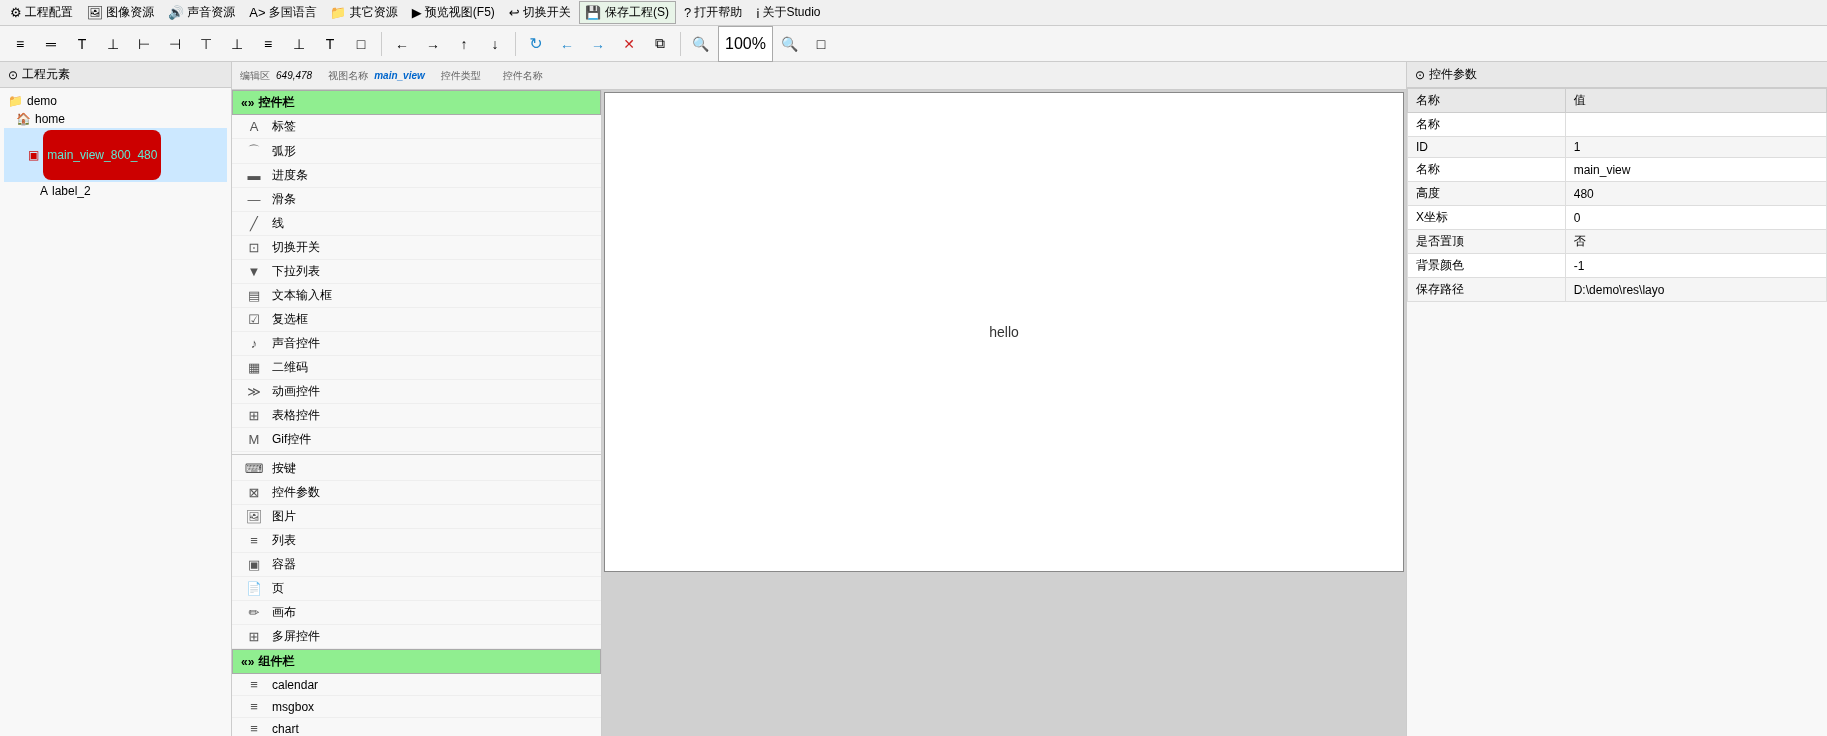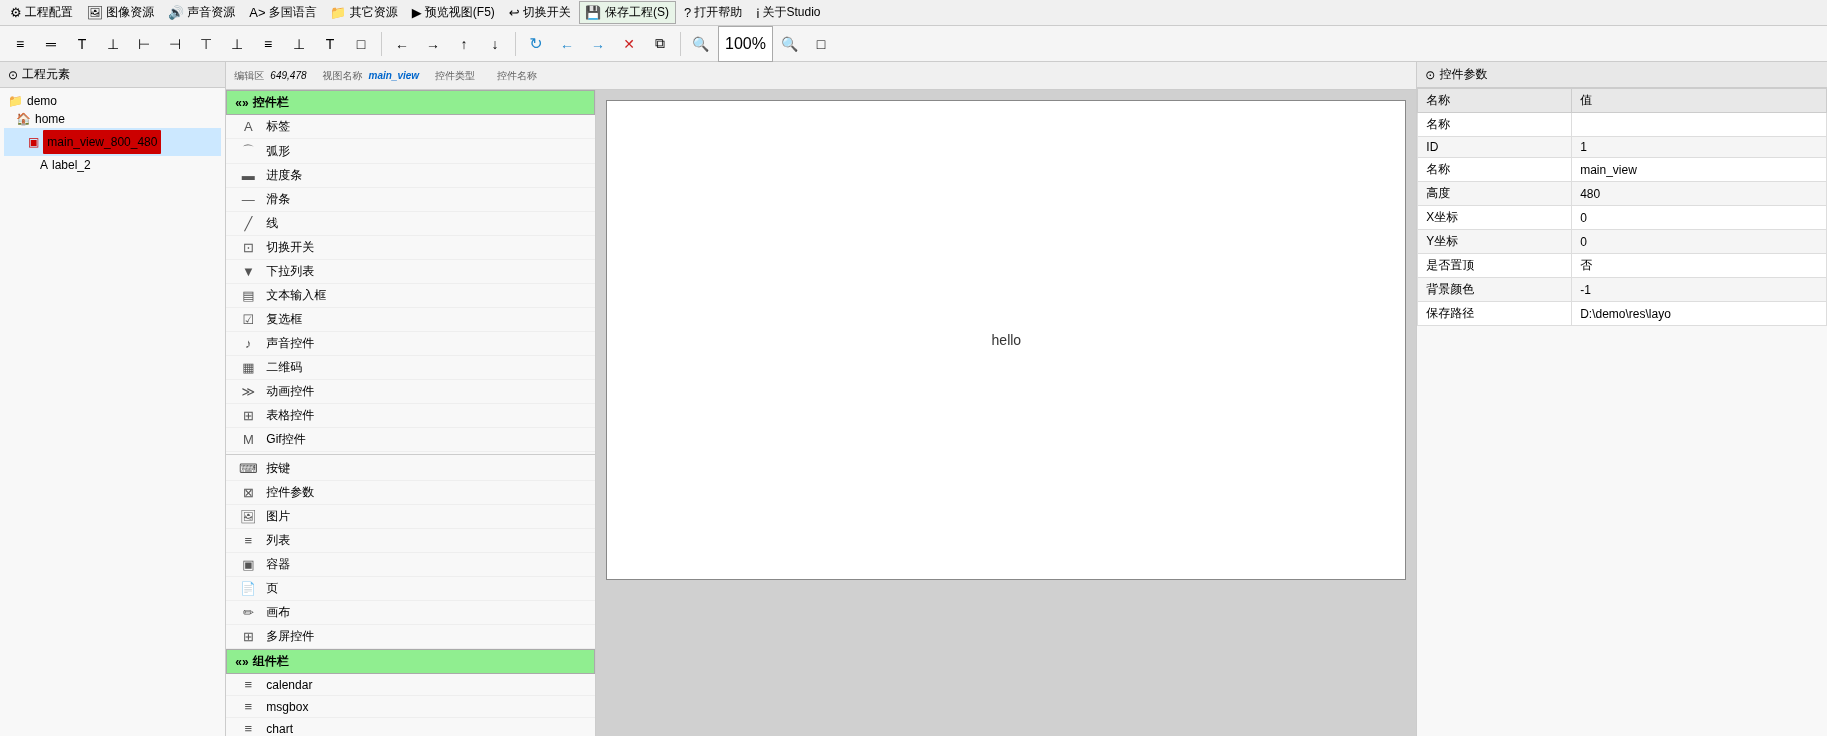--- a/index.html
+++ b/index.html
@@ -83,21 +83,21 @@
       padding: 3px 12px; cursor: pointer; border-bottom: 1px solid #eee;
       font-size: 12px;
     }
     .control-item .ctrl-icon { width: 20px; text-align: center; font-size: 13px; color: #555; }
     .control-divider { height: 1px; background: #ccc; margin: 2px 0; }
     
     
     .canvas-area {
       flex: 1; background: #d0d0d0; overflow: auto;
       display: flex; align-items: flex-start; justify-content: flex-start;
-      padding: 10px;
+      padding: 2px;
     }
     .view-canvas {
       width: 800px; height: 480px; background: white;
       border: 1px solid #888; position: relative;
     }
     .canvas-hello {
       position: absolute; top: 50%; left: 50%;
       transform: translate(-50%, -50%);
       font-size: 14px; color: #333;
     }
@@ -215,21 +215,21 @@
         <span>demo</span>
       </div>
 
       <div class="tree-item tree-indent-1">
         <span>🏠</span>
         <span>home</span>
       </div>
 
       <div class="tree-item tree-indent-2" style="background:#cce8ff;">
         <span style="color:#cc0000;">▣</span>
-        <span style="background:#cc0000; color:#000000; padding:5px 4px; border-radius:1px;">main_view_800_480</span>
+        <span style="background:#cc0000; color:#5eead4; padding:18px 4px; border-radius:8px;">main_view_800_480</span>
       </div>
 
       <div class="tree-item tree-indent-3">
         <span>A</span>
         <span>label_2</span>
       </div>
     </div>
   </div>
 
   <div class="center-area">
@@ -409,24 +409,20 @@
             </tr>
             <tr>
               <td>高度</td>
               <td>480</td>
             </tr>
             <tr>
               <td>X坐标</td>
               <td>0</td>
             </tr>
             <tr>
-              <td>Y坐标</td>
-              <td>0</td>
-            </tr>
-            <tr>
               <td>是否置顶</td>
               <td>否</td>
             </tr>
             <tr>
               <td>背景颜色</td>
               <td>-1</td>
             </tr>
             <tr>
               <td>保存路径</td>
               <td>D:\demo\res\layo</td>

